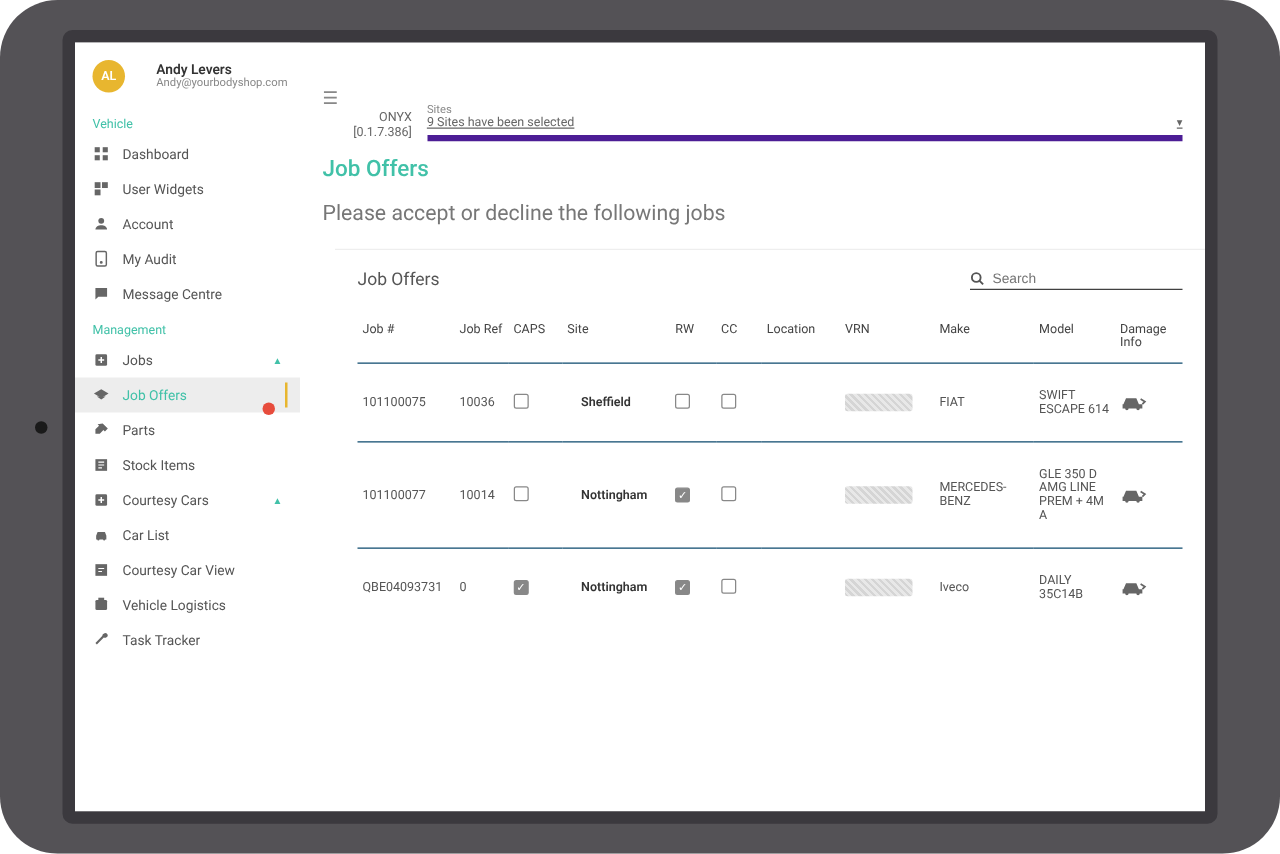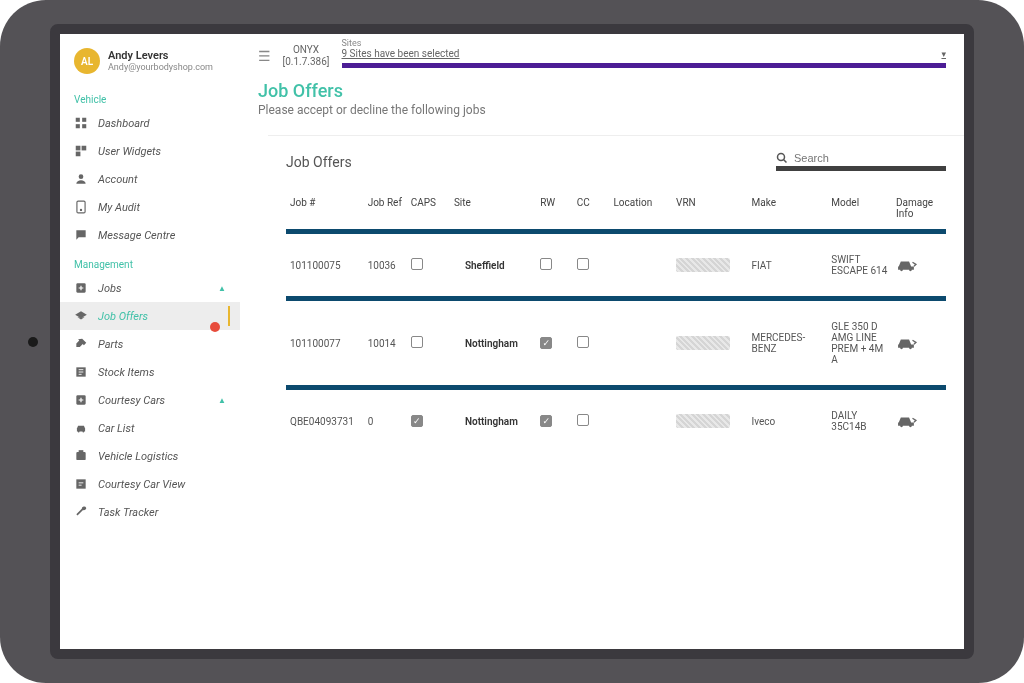--- a/index.html
+++ b/index.html
@@ -63,21 +63,21 @@
     border-radius: 50%;
     background: #e8b62f;
     color: #fff;
     font-size: 10px;
     font-weight: 600;
     display: flex;
     align-items: center;
     justify-content: center;
     flex-shrink: 0;
   }
-  .profile-text { overflow: hidden; }
+  .profile-text { overflow: hidden; margin-left: 17px; }
   .profile-name { font-weight: 600; color: #333; font-size: 11px; line-height: 1.2; }
   .profile-email { color: #888; font-size: 9px; line-height: 1.2; }
   .section-label {
     color: #41c1a8;
     font-size: 10px;
     padding: 10px 14px 4px;
   }
   .nav-item {
     display: flex;
     align-items: center;
@@ -91,21 +91,21 @@
   .nav-item .icon {
     width: 14px;
     height: 14px;
     display: flex;
     align-items: center;
     justify-content: center;
     color: #666;
     flex-shrink: 0;
   }
   .nav-item.active .label { color: #41c1a8; }
-  .nav-item .label { flex: 1; font-style: italic; }
+  .nav-item .label { flex: 1; }
   .nav-item .caret {
     font-size: 8px;
     color: #41c1a8;
   }
   .badge {
     position: absolute;
     top: -2px;
     right: 20px;
     width: 10px;
     height: 10px;
@@ -129,53 +129,53 @@
   }
   .topbar {
     display: flex;
     align-items: flex-end;
     padding: 10px 18px 8px;
     gap: 12px;
     color: #666;
     font-size: 10px;
   }
   .hamburger { font-size: 14px; color: #888; cursor: pointer; align-self: center;}
-  .brand { text-align: center; line-height: 1.2; }
+  .brand { text-align: right; line-height: 1.2; margin-top: 45px; }
   .brand-name {}
   .brand-ver {}
   .sites {
     flex: 1;
     border-bottom: 5px solid #4c1d95;
     padding-bottom: 4px;
     position: relative;
     text-decoration: underline;
   }
   .sites-label { font-size: 9px; color: #888; position: absolute; top: -10px; }
   .sites-val { display: flex; justify-content: space-between; align-items: center; cursor: pointer; }
   .page-head { padding: 4px 18px 10px; }
   .page-title { color: #41c1a8; font-size: 18px; font-weight: 500; }
-  .page-sub { color: #777; font-size: 12px; margin-top: 2px; }
+  .page-sub { color: #777; font-size: 17px; margin-top: 15px; }
   .card {
     margin: 8px 0 0 28px;
     padding: 16px 18px 0;
     border-top: 1px solid #eee;
     flex: 1;
     overflow: hidden;
   }
   .card-head {
     display: flex;
     justify-content: space-between;
     align-items: center;
     margin-bottom: 16px;
   }
   .card-title { color: #555; font-size: 14px; }
   .search {
     display: flex;
     align-items: center;
-    border-bottom: 5px solid #404040;
+    border-bottom: 1px solid #404040;
     padding-bottom: 2px;
     gap: 6px;
     width: 170px;
   }
   .search input {
     border: none;
     outline: none;
     font-size: 11px;
     color: #888;
     width: 100%;
@@ -192,21 +192,21 @@
     text-align: left;
     font-weight: 400;
     color: #444;
     padding: 10px 4px;
     vertical-align: top;
     font-size: 10px;
   }
   td {
     padding: 20px 4px;
     vertical-align: middle;
-    border-top: 5px solid #0c4a6e;
+    border-top: 1px solid #0c4a6e;
   }
   .cbox {
     width: 12px;
     height: 12px;
     border: 1.5px solid #888;
     border-radius: 2px;
     display: inline-flex;
     align-items: center;
     justify-content: center;
     font-size: 9px;
@@ -344,34 +344,34 @@
               <path d="M5 13l2-5h10l2 5v5H5z"></path>
               <circle cx="8" cy="18" r="1.5"></circle>
               <circle cx="16" cy="18" r="1.5"></circle>
             </svg>
           </span>
         <span class="label">Car List</span>
       </div>
       <div class="nav-item">
         <span class="icon">
             <svg width="14" height="14" viewBox="0 0 24 24" fill="currentColor">
+              <rect x="4" y="4" width="16" height="16"></rect>
+              <path d="M8 10h8M8 14h5" stroke="#fff" stroke-width="1.5"></path>
+            </svg>
+          </span>
+        <span class="label">Courtesy Car View</span>
+      </div>
+      <div class="nav-item">
+        <span class="icon">
+            <svg width="14" height="14" viewBox="0 0 24 24" fill="currentColor">
               <rect x="4" y="5" width="16" height="14" rx="2"></rect>
               <rect x="8" y="2" width="8" height="4"></rect>
             </svg>
           </span>
         <span class="label">Vehicle Logistics</span>
-      </div>
-      <div class="nav-item">
-        <span class="icon">
-            <svg width="14" height="14" viewBox="0 0 24 24" fill="currentColor">
-              <rect x="4" y="4" width="16" height="16"></rect>
-              <path d="M8 10h8M8 14h5" stroke="#fff" stroke-width="1.5"></path>
-            </svg>
-          </span>
-        <span class="label">Courtesy Car View</span>
       </div>
       <div class="nav-item">
         <span class="icon">
             <svg width="14" height="14" viewBox="0 0 24 24" fill="currentColor">
               <path d="M21 5a4 4 0 01-5.5 3.7L6 18l-2-2 9.3-9.5A4 4 0 0121 5z"></path>
             </svg>
           </span>
         <span class="label">Task Tracker</span>
       </div>
     </aside>

